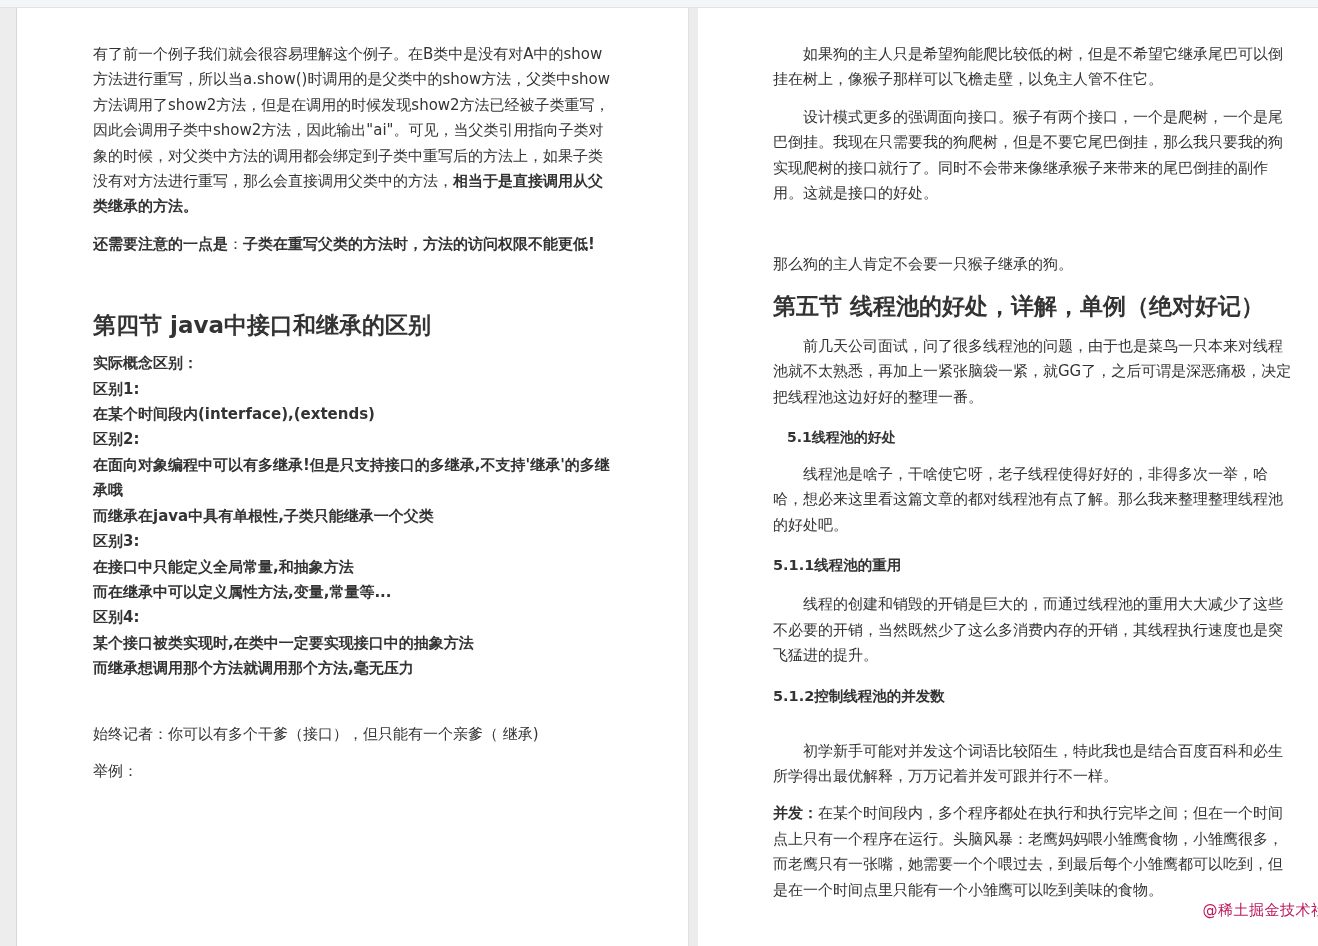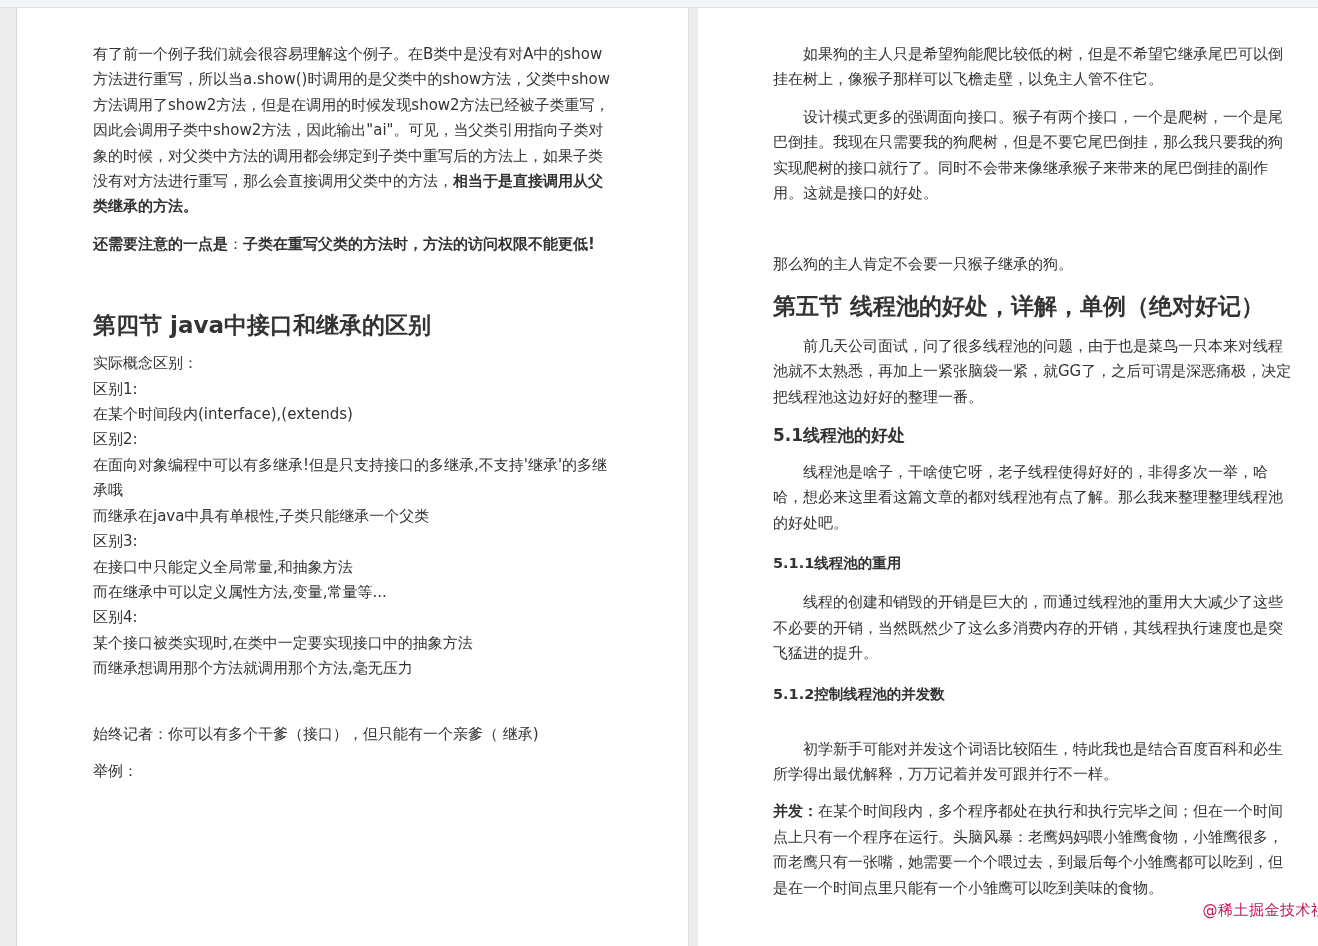--- a/index.html
+++ b/index.html
@@ -58,22 +58,22 @@
     .indent { text-indent: 2em; }
     .bold { font-weight: bold; }
     h2 {
       margin: 0;
       font-size: 23px;
       line-height: 32px;
       font-weight: bold;
       color: #333333;
     }
     h3 {
-      margin: 0;
-      font-size: 17px;
+      margin: 14px;
+      font-size: 14px;
       line-height: 26px;
       font-weight: bold;
       color: #333333;
     }
     h4 {
       margin: 0;
       font-size: 14.5px;
       line-height: 22px;
       font-weight: bold;
       color: #333333;
@@ -97,21 +97,21 @@
 
 <div class="page page-left">
   <div class="content">
     <p class="para">
       <span>有了前一个例子我们就会很容易理解这个例子。在B类中是没有对A中的show方法进行重写，所以当a.show()时调用的是父类中的show方法，父类中show方法调用了show2方法，但是在调用的时候发现show2方法已经被子类重写，因此会调用子类中show2方法，因此输出"ai"。可见，当父类引用指向子类对象的时候，对父类中方法的调用都会绑定到子类中重写后的方法上，如果子类没有对方法进行重写，那么会直接调用父类中的方法，</span><span class="bold">相当于是直接调用从父类继承的方法。</span>
     </p>
     <p class="para" style="margin-bottom:52px;">
       <span class="bold">还需要注意的一点是</span><span>：</span><span class="bold">子类在重写父类的方法时，方法的访问权限不能更低!</span>
     </p>
     <h2 style="margin-bottom:10px;">第四节 java中接口和继承的区别</h2>
-    <div style="margin-bottom:40px;">
+    <div style="margin-bottom:40px;font-weight:bold;">
       <span class="line">实际概念区别：</span>
       <span class="line">区别1:</span>
       <span class="line">在某个时间段内(interface),(extends)</span>
       <span class="line">区别2:</span>
       <span class="line">在面向对象编程中可以有多继承!但是只支持接口的多继承,不支持'继承'的多继承哦</span>
       <span class="line">而继承在java中具有单根性,子类只能继承一个父类</span>
       <span class="line">区别3:</span>
       <span class="line">在接口中只能定义全局常量,和抽象方法</span>
       <span class="line">而在继承中可以定义属性方法,变量,常量等...</span>
       <span class="line">区别4:</span>

